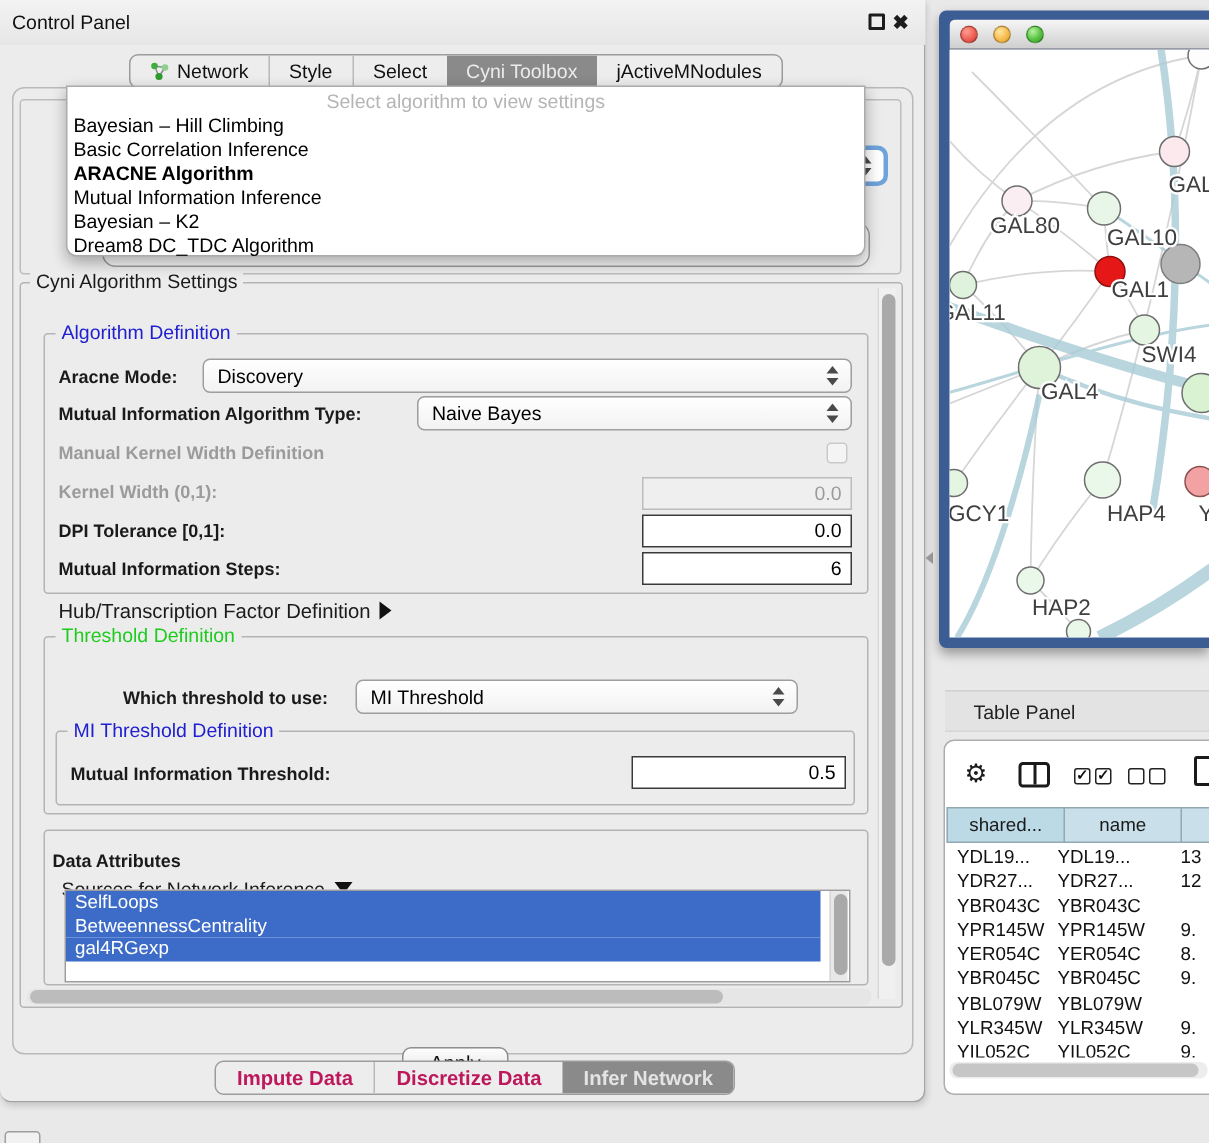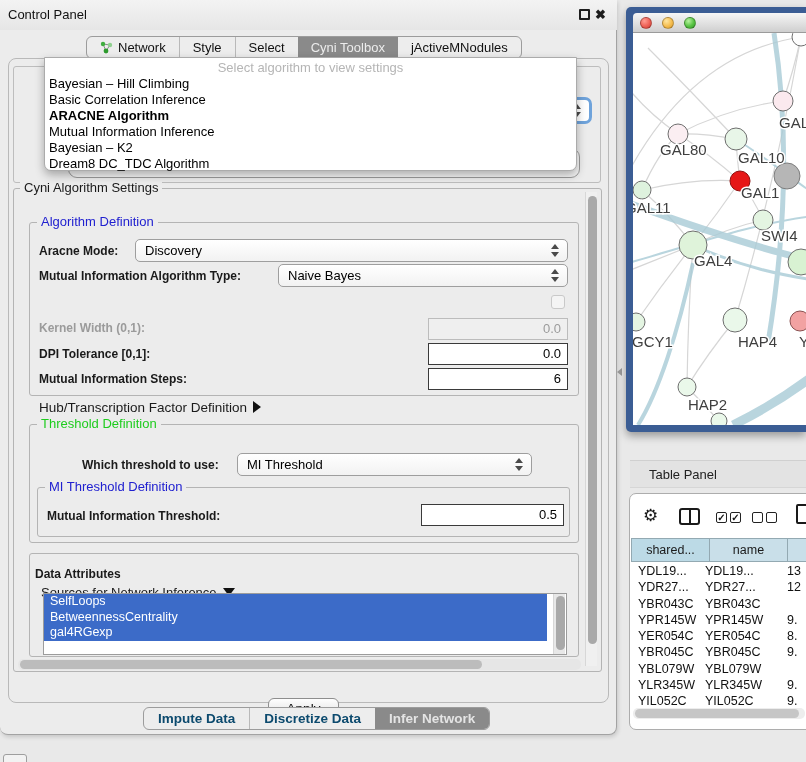--- a/index.html
+++ b/index.html
@@ -64,21 +64,21 @@
   .hscroll { position:absolute; height:11px; background:#e6e6e6; border-radius:5px; }
   .hthumb  { position:absolute; height:9px; background:#bcbcbc; border-radius:5px; }
 
   .attrlist { left:43px; top:593px; width:524px; height:62px; background:#fff; border:1px solid #9c9c9c; overflow:hidden; }
   .attr-item { height:15.5px; line-height:15.5px; font-size:12.5px; color:#fff; background:#3c6bc8; padding-left:6px; width:503px; }
 
   .applybtn { left:268px; top:675px; width:71px; height:22px; background:linear-gradient(#fefefe,#dcdcdc); border:1px solid #8e8e8e;
               border-radius:6px; font-size:13.5px; text-align:center; line-height:20px; color:#111;margin-top:23px; }
 
   .btabbar { left:143px; top:707px; height:23px; display:flex; border:1px solid #9c9c9c; border-radius:6px; overflow:hidden; background:#ededed; }
-  .btab { padding:0 14px; font-size:13.5px; font-weight:600; line-height:21px; color:#0c4a6e; border-left:1px solid #b9b9b9; }
+  .btab { padding:0 14px; font-size:13.5px; font-weight:600; line-height:21px; color:#be185d; border-left:1px solid #b9b9b9; }
   .btab:first-child { border-left:none; }
   .btab.sel { background:#8a8a8a; color:#e4e4e4; border-left:none; }
 
   .divider-arrow { left:617px; top:368px; width:0; height:0; border-top:4px solid transparent; border-bottom:4px solid transparent; border-right:5px solid #9a9a9a; }
   .partial-box { left:3px; top:754px; width:24px; height:14px; border:1px solid #9e9e9e; border-radius:3px; background:#f2f2f2; }
 
   
   .netframe { left:626px; top:7px; width:180px; height:425px; background:#3b5d94; border-radius:5px 0 0 5px; box-shadow:0 4px 8px rgba(0,0,0,.35); }
   .nettitle { left:633px; top:13px; width:173px; height:20px; background:linear-gradient(#f6f6f6,#cfcfcf); border-bottom:1px solid #9b9b9b; border-radius:4px 0 0 0; }
   .light { position:absolute; top:4px; width:12px; height:12px; border-radius:50%; border:1px solid rgba(0,0,0,.25); }
@@ -186,20 +186,21 @@
 
   <div class="lbl" style="left:39px; top:269px;">Mutual Information Algorithm Type:</div>
   <div class="combo" style="left:278px; top:264px; width:290px;">
     <span>Naive Bayes</span>
     <div class="stepper">
         <i class="up"></i>
         <i class="dn"></i>
       </div>
   </div>
 
+  <div class="lbl gray" style="left:39px; top:295px;">Manual Kernel Width Definition</div>
   <div class="chk" style="left:551px; top:295px;"></div>
 
   <div class="lbl gray" style="left:39px; top:321px;">Kernel Width (0,1):</div>
   <div class="tinput dis" style="left:428px; top:318px; width:140px;">0.0</div>
 
   <div class="lbl" style="left:39px; top:347px;">DPI Tolerance [0,1]:</div>
   <div class="tinput" style="left:428px; top:343px; width:140px;">0.0</div>
 
   <div class="lbl" style="left:39px; top:372px;">Mutual Information Steps:</div>
   <div class="tinput" style="left:428px; top:368px; width:140px;">6</div>

